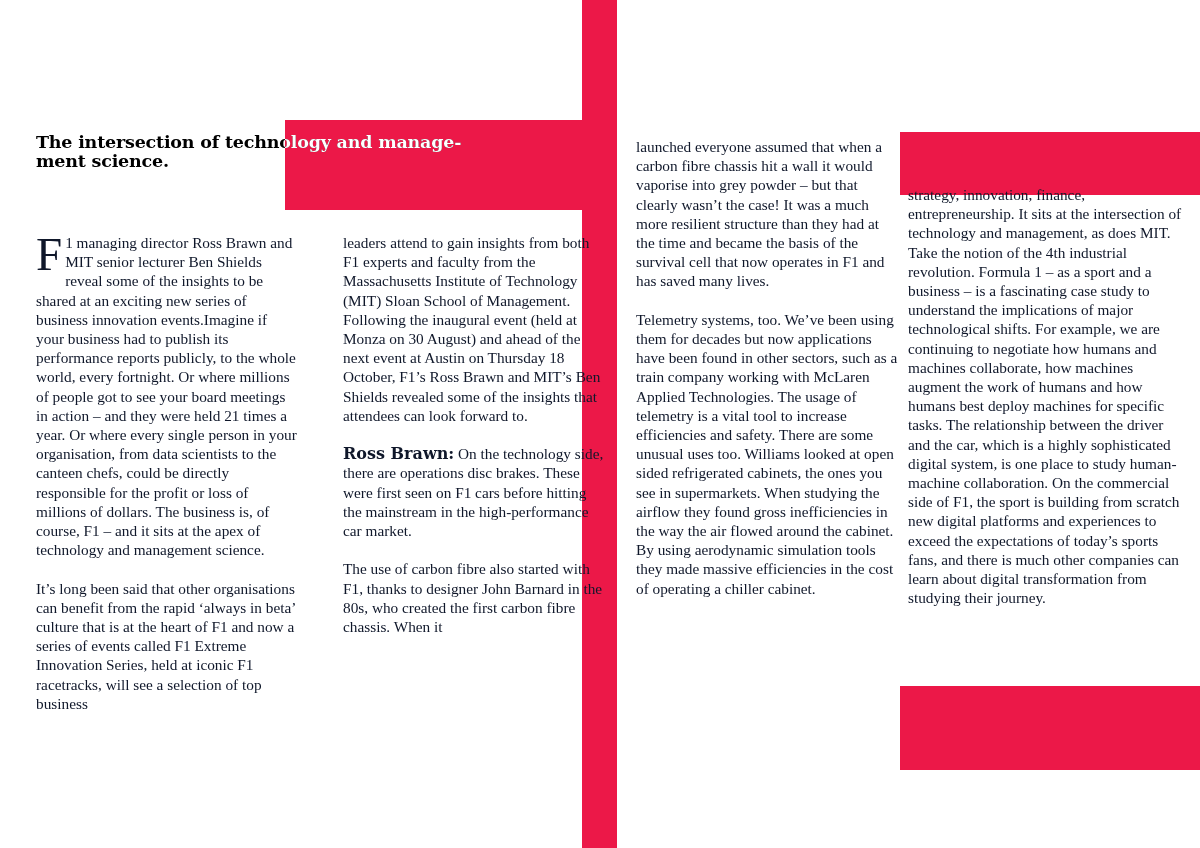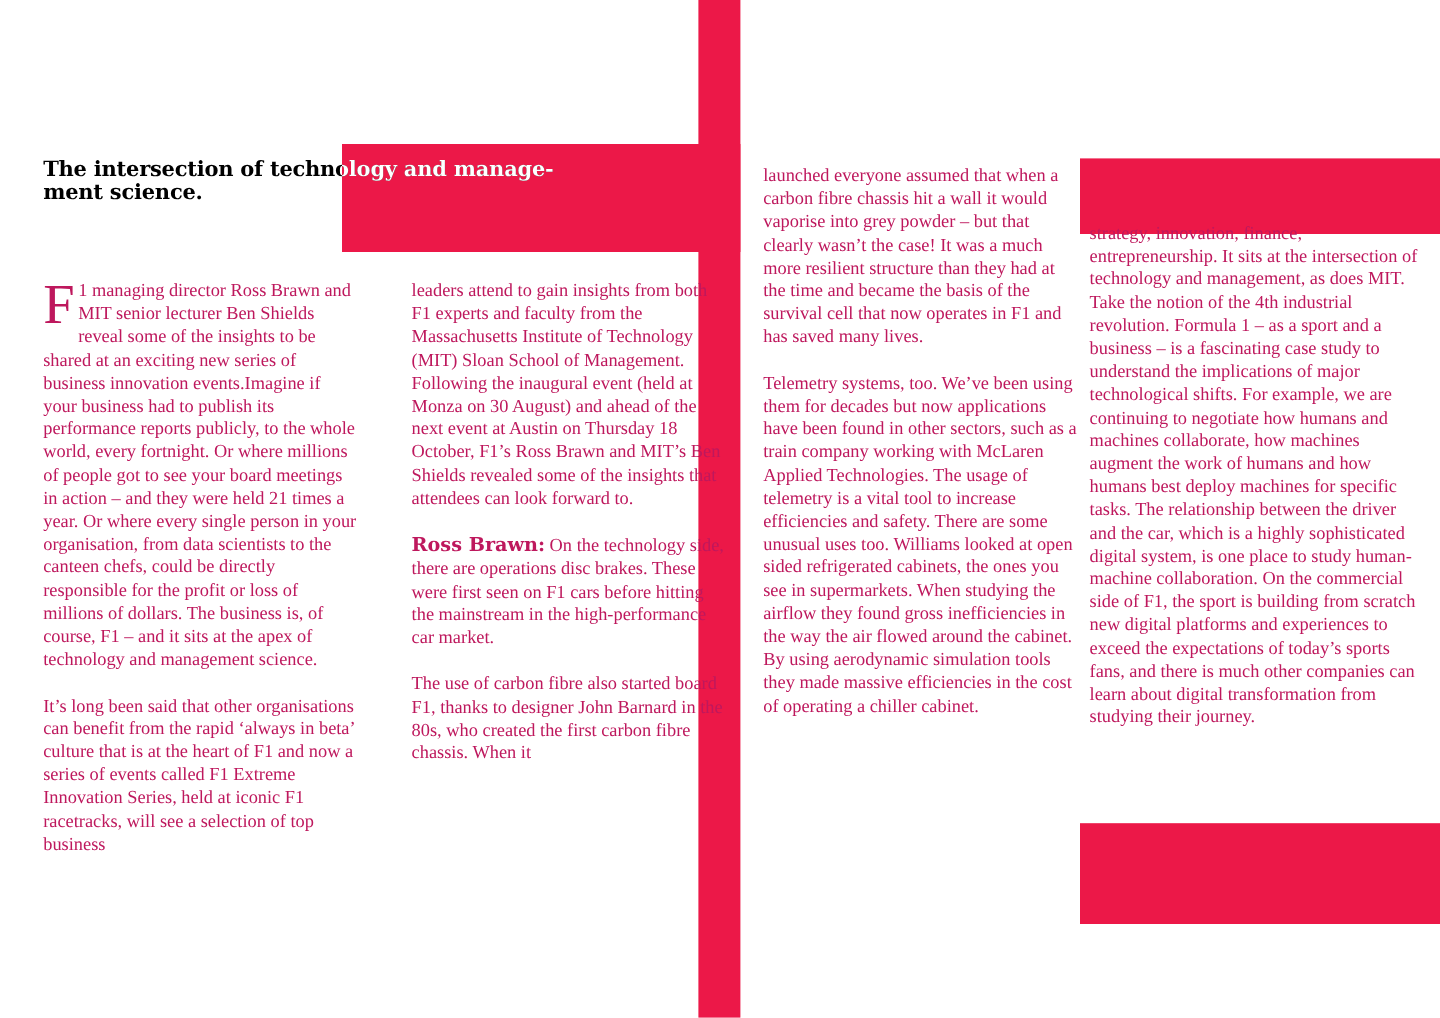--- a/index.html
+++ b/index.html
@@ -24,21 +24,21 @@
     position: absolute; left: 36px; top: 133px; width: 520px; margin: 0;
     font-family: "DejaVu Serif", serif; font-weight: bold;
     font-size: 17.5px; line-height: 19px; letter-spacing: -0.2px;
     color: #fff;
     clip-path: inset(0 0 0 249px);
     pointer-events: none;
   }
 
   .col {
     position: absolute; width: 262px;
-    font-size: 15.3px; line-height: 19.2px; color: #be185d;
+    font-size: 15.3px; line-height: 19.2px; color: #0f172a;
   }
   .col p { margin: 0 0 19.2px 0; }
   #col-1 { left: 36px; top: 233px; }
   #col-2 { left: 308px; top: 233px; margin-left: 35px; }
   #col-3 { left: 636px; top: 137px; }
   #col-4 { left: 908px; top: 185px; width: 278px; }
 
   .dropcap {
     float: left; font-size: 47px; line-height: 36px;
     margin: 3px 3px 0 0; font-family: "Liberation Serif", serif;
@@ -69,21 +69,21 @@
 </div>
 
 <div class="col" id="col-1">
   <p><span class="dropcap">F</span><span>1 managing director Ross Brawn and MIT senior lecturer Ben Shields reveal some of the insights to be shared at an exciting new series of business innovation events.Imagine if your business had to publish its performance reports publicly, to the whole world, every fortnight. Or where millions of people got to see your board meetings in action – and they were held 21 times a year. Or where every single person in your organisation, from data scientists to the canteen chefs, could be directly responsible for the profit or loss of millions of dollars. The business is, of course, F1 – and it sits at the apex of technology and management science.</span></p>
   <p>It’s long been said that other organisations can benefit from the rapid ‘always in beta’ culture that is at the heart of F1 and now a series of events called F1 Extreme Innovation Series, held at iconic F1 racetracks, will see a selection of top business</p>
 </div>
 
 <div class="col" id="col-2">
   <p>leaders attend to gain insights from both F1 experts and faculty from the Massachusetts Institute of Technology (MIT) Sloan School of Management. Following the inaugural event (held at Monza on 30 August) and ahead of the next event at Austin on Thursday 18 October, F1’s Ross Brawn and MIT’s Ben Shields revealed some of the insights that attendees can look forward to.</p>
   <p><span class="speaker">Ross Brawn:</span><span> On the technology side, there are operations disc brakes. These were first seen on F1 cars before hitting the mainstream in the high-performance car market.</span></p>
-  <p>The use of carbon fibre also started board F1, thanks to designer John Barnard in the 80s, who created the first carbon fibre chassis. When it</p>
+  <p>The use of carbon fibre also started with F1, thanks to designer John Barnard in the 80s, who created the first carbon fibre chassis. When it</p>
 </div>
 
 <div class="col" id="col-3">
   <p>launched everyone assumed that when a carbon fibre chassis hit a wall it would vaporise into grey powder – but that clearly wasn’t the case! It was a much more resilient structure than they had at the time and became the basis of the survival cell that now operates in F1 and has saved many lives.</p>
   <p>Telemetry systems, too. We’ve been using them for decades but now applications have been found in other sectors, such as a train company working with McLaren Applied Technologies. The usage of telemetry is a vital tool to increase efficiencies and safety. There are some unusual uses too. Williams looked at open sided refrigerated cabinets, the ones you see in supermarkets. When studying the airflow they found gross inefficiencies in the way the air flowed around the cabinet. By using aerodynamic simulation tools they made massive efficiencies in the cost of operating a chiller cabinet.</p>
 </div>
 
 <div class="col" id="col-4">
   <p>strategy, innovation, finance, entrepreneurship. It sits at the intersection of technology and management, as does MIT. Take the notion of the 4th industrial revolution. Formula 1 – as a sport and a business – is a fascinating case study to understand the implications of major technological shifts. For example, we are continuing to negotiate how humans and machines collaborate, how machines augment the work of humans and how humans best deploy machines for specific tasks. The relationship between the driver and the car, which is a highly sophisticated digital system, is one place to study human-machine collaboration. On the commercial side of F1, the sport is building from scratch new digital platforms and experiences to exceed the expectations of today’s sports fans, and there is much other companies can learn about digital transformation from studying their journey.</p>
 </div>

